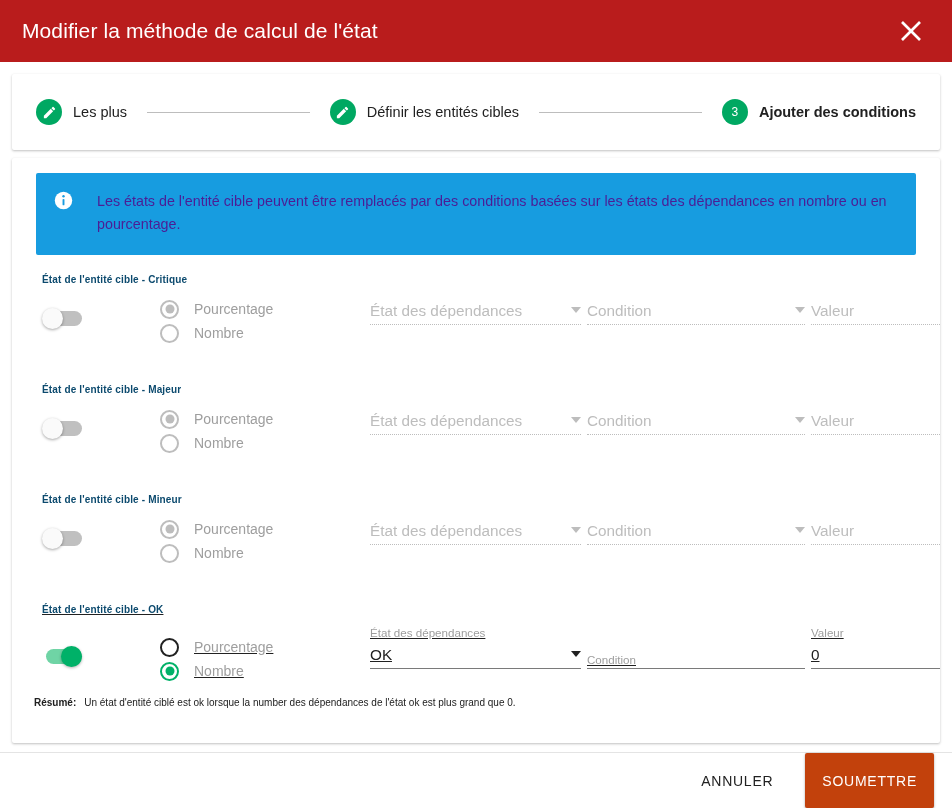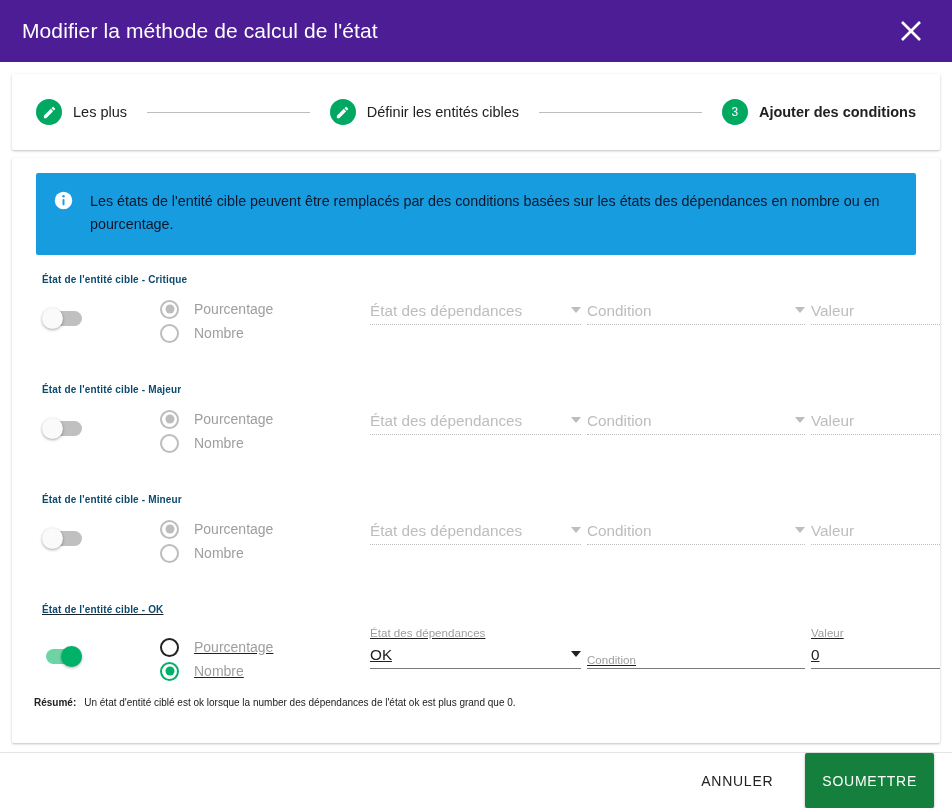--- a/index.html
+++ b/index.html
@@ -16,21 +16,21 @@
     color: #212121;
   }
 
   
   .dialog-header {
     position: absolute;
     left: 0;
     top: 0;
     width: 952px;
     height: 62px;
-    background: #4c1d95;
+    background: #b91c1c;
     display: flex;
     align-items: center;
     justify-content: space-between;
     box-sizing: border-box;
     padding: 0 22px 0 22px;
   }
   .dialog-title {
     color: #ffffff;
     font-size: 21px;
     font-weight: 400;
@@ -127,22 +127,22 @@
     box-sizing: border-box;
   }
   .info-icon {
     flex: 0 0 auto;
     width: 19px;
     height: 19px;
     margin-top: 1px;
   }
   .info-icon svg { display: block; }
   .info-text {
-    margin-left: 17px;
-    color: #0f172a;
+    margin-left: 24px;
+    color: #4c1d95;
     font-size: 14.3px;
     line-height: 1.62;
     max-width: 790px;
   }
 
   
   .cond-group { position: absolute; left: 0; width: 928px; }
   .group-title {
     font-size: 10px;
     font-weight: 700;
@@ -326,21 +326,21 @@
     color: #212121;
     font-family: "Liberation Sans", sans-serif;
     font-size: 14px;
     font-weight: 500;
     letter-spacing: 0.75px;
     padding: 10px 16px;
     cursor: pointer;
     border-radius: 2px;
   }
   .btn-submit {
-    background: #15803d;
+    background: #c2410c;
     border: none;
     color: #ffffff;
     font-family: "Liberation Sans", sans-serif;
     font-size: 14px;
     font-weight: 500;
     letter-spacing: 0.75px;
     padding: 12px 17px;
     margin-left: 16px;
     cursor: pointer;
     border-radius: 2px;

